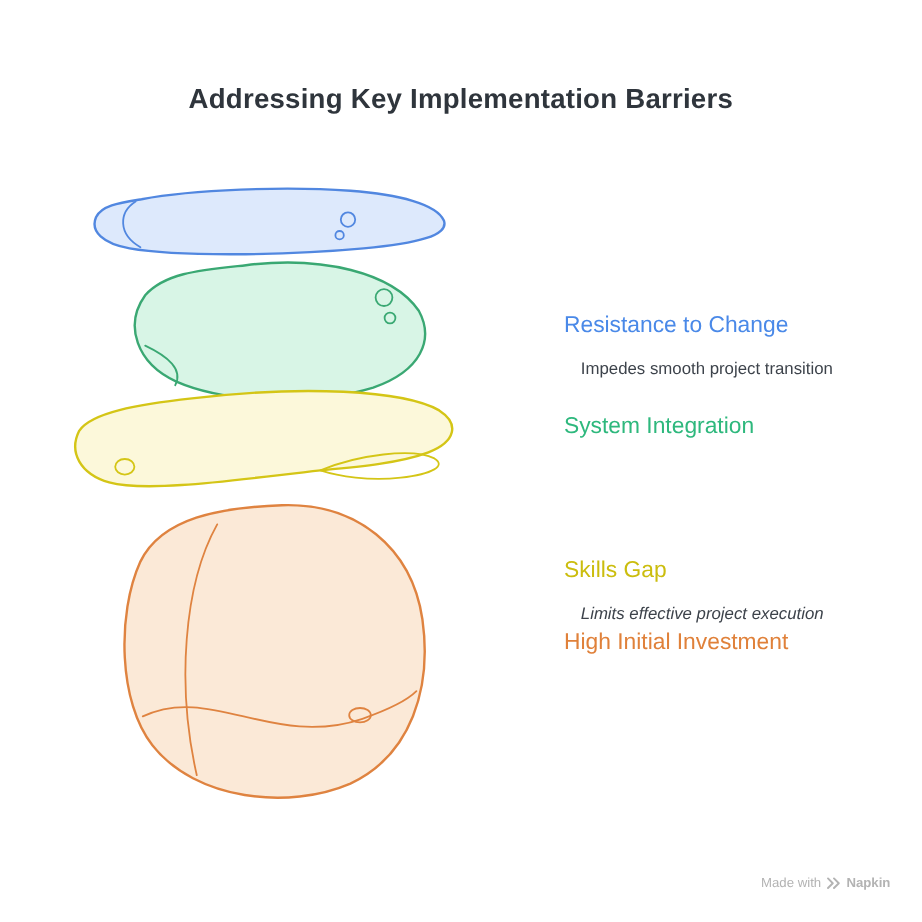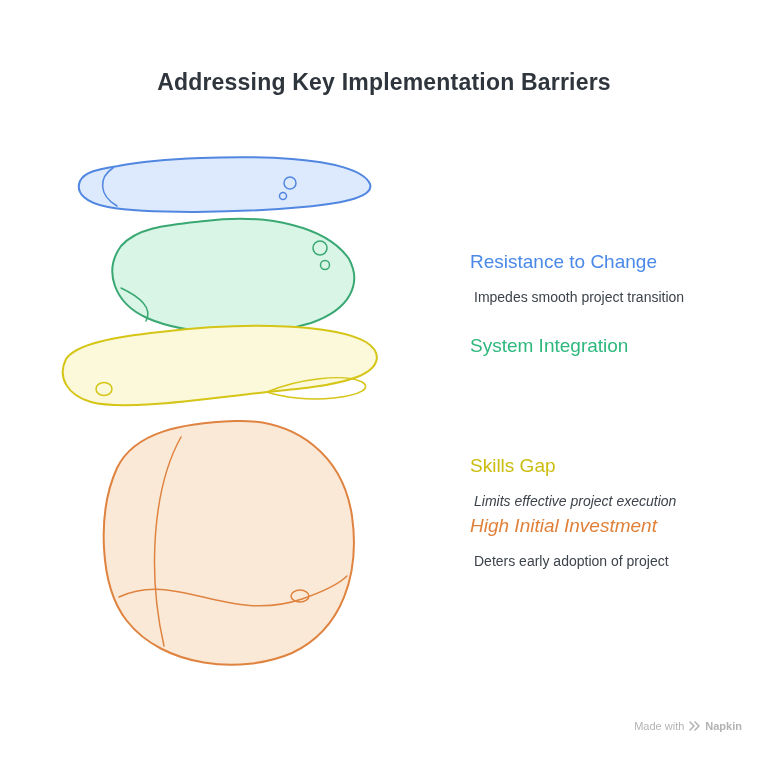--- a/index.html
+++ b/index.html
@@ -17,31 +17,31 @@
     font-size:23px;
     font-weight:700;
     letter-spacing:.2px;
   }
   .stones-svg{position:absolute;left:0;top:0;}
   .legend{position:absolute;left:470px;top:0;width:250px;}
   .legend-item{position:absolute;left:0;width:250px;}
   .item-heading{
     font-size:19px;
     font-weight:500;
-    margin:3px 0 14px 0;
+    margin:13px 0 14px 0;
     line-height:1.2;
   }
   .item-desc{
     font-size:14px;
     line-height:1.32;
-    margin:4px;
+    margin:14px;
   }
   .watermark{
     position:absolute;
-    right:26px;bottom:36px;
+    right:26px;bottom:26px;
     display:flex;align-items:center;gap:5px;
     font-size:11px;
     text-decoration:none;
     cursor:pointer;
     margin-left:40px;
   }
   .watermark .brand{font-weight:600;}
 </style>
 </head>
 <body>
@@ -90,22 +90,21 @@
     <div class="legend-item" style="top:332px">
       <div class="item-heading" style="color: rgb(46, 184, 125);">System Integration</div>
     </div>
 
     <div class="legend-item" style="top:452px">
       <div class="item-heading" style="color: rgb(203, 189, 14);">Skills Gap</div>
       <div class="item-desc" style="color: rgb(61, 67, 75); font-style: italic;">Limits effective project execution</div>
     </div>
 
     <div class="legend-item" style="top:512px">
-      <div class="item-heading" style="color: rgb(224, 129, 58); font-style: italic;">High Initial Investment</div>
-      <div class="item-desc" style="color: rgb(61, 67, 75);">Deters early adoption of project</div>
+      <div class="item-heading" style="color: rgb(224, 129, 58);">High Initial Investment</div>
     </div>
 
   </div>
 
   <div class="watermark" style="color: rgb(179, 179, 179);">
     <span>Made with</span>
     <svg width="11" height="12" viewBox="0 0 11 12" fill="none" stroke="currentColor" stroke-width="1.6" stroke-linecap="round" stroke-linejoin="round">
       <path d="M1 2 L5 6 L1 10"></path>
       <path d="M6 2 L10 6 L6 10"></path>
     </svg>

